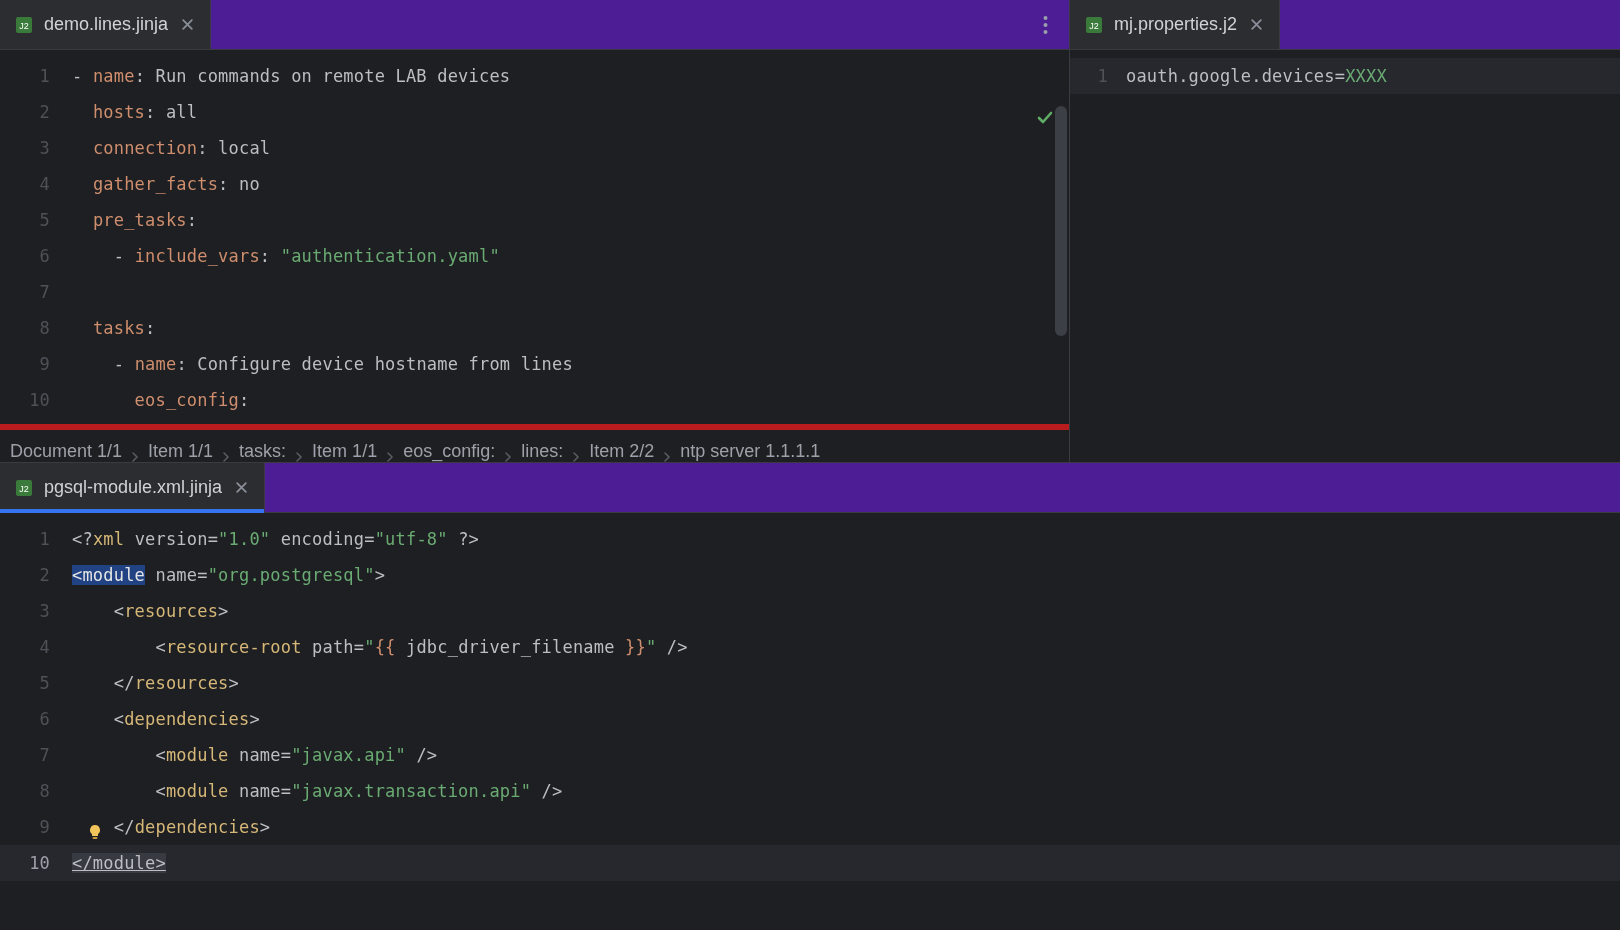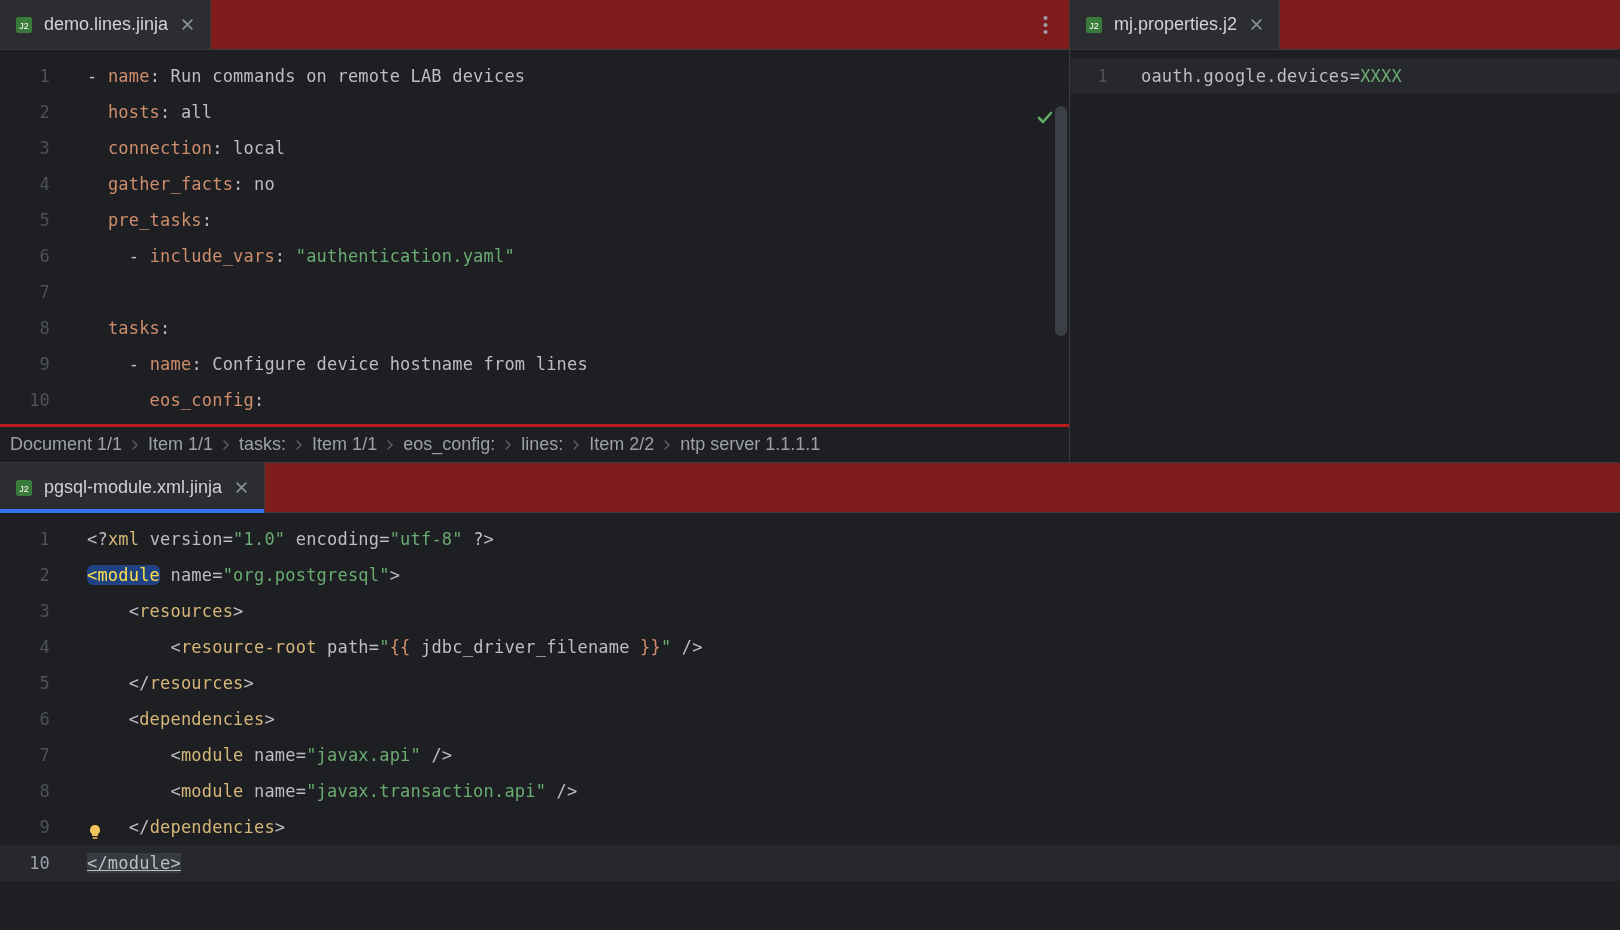--- a/index.html
+++ b/index.html
@@ -37,21 +37,21 @@
     grid-row: 2;
     border-top: 1px solid #393b40;
     display: flex;
     flex-direction: column;
   }
   
   .tabbar {
     display: flex;
     align-items: center;
     height: 50px;
-    background: #7f1d1d;
+    background: #4c1d95;
     border-bottom: 1px solid #393b40;
     position: relative;
   }
   .tab {
     display: flex;
     align-items: center;
     gap: 10px;
     padding: 0 14px;
     height: 100%;
     background: #2b2d30;
@@ -127,40 +127,39 @@
     white-space: pre;
     position: relative;
   }
   .hl-line {
     position: absolute;
     left: 0; right: 0;
     height: 36px;
     background: #26282e;
     z-index: 0;
   }
-  .code > div { position: relative; z-index: 1; height: 36px; margin-left: 15px; }
+  .code > div { position: relative; z-index: 1; height: 36px; }
   .gutter .hl-gut {
     background: #26282e;
     margin-right: -22px;
     padding-right: 22px;
   }
   
   .tk-key { color: #cf8e6d; }
   .tk-str { color: #6aab73; }
   .tk-punc { color: #bcbec4; }
   .tk-plain { color: #bcbec4; }
   .tk-xmltag { color: #d5b778; }
   .tk-xmlattr { color: #bcbec4; text-align: right; }
   .tk-mustache { color: #cf8e6d; }
   .tk-prop { color: #bcbec4; }
   .tk-propval { color: #6aab73; }
   .sel {
     background: #214283;
-    color: #fde047;
-    border-radius: 6px;
+    color: #e5e5e5;
   }
   .caret-sel {
     background: #373a41;
     text-decoration: underline;
   }
   
   .status-check {
     position: absolute;
     right: 14px;
     top: 58px;
@@ -175,27 +174,27 @@
     width: 12px;
     height: 230px;
     background: #3c3f45;
     border-radius: 6px;
     z-index: 4;
   }
   
   .breadcrumb {
     height: 38px;
     display: flex;
-    align-items: center;
+    align-items: flex-end;
     gap: 8px;
     padding: 0 10px;
     font-family: -apple-system, "Segoe UI", sans-serif;
     font-size: 18px;
     color: #9da0a8;
-    border-top: 3px solid #b91c1c;
+    border-top: 6px solid #b91c1c;
     background: #1e1f22;
   }
   .breadcrumb .crumb { white-space: nowrap; }
   .breadcrumb .sep {
     color: #5a5d63;
     display: inline-flex;
     align-items: center;
   }
   .breadcrumb .sep svg { width: 10px; height: 10px; }
   

